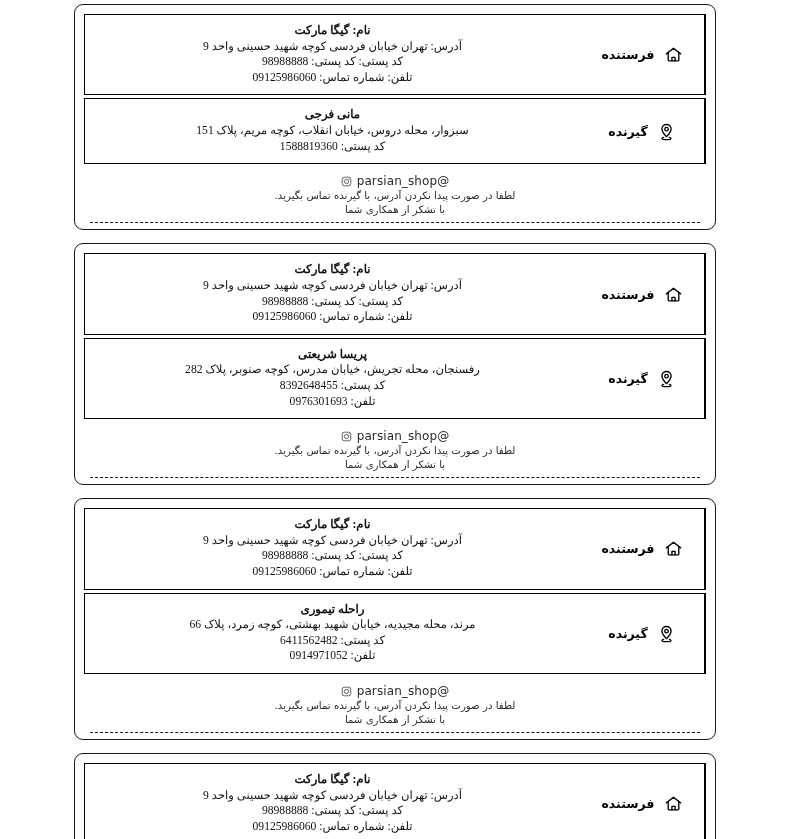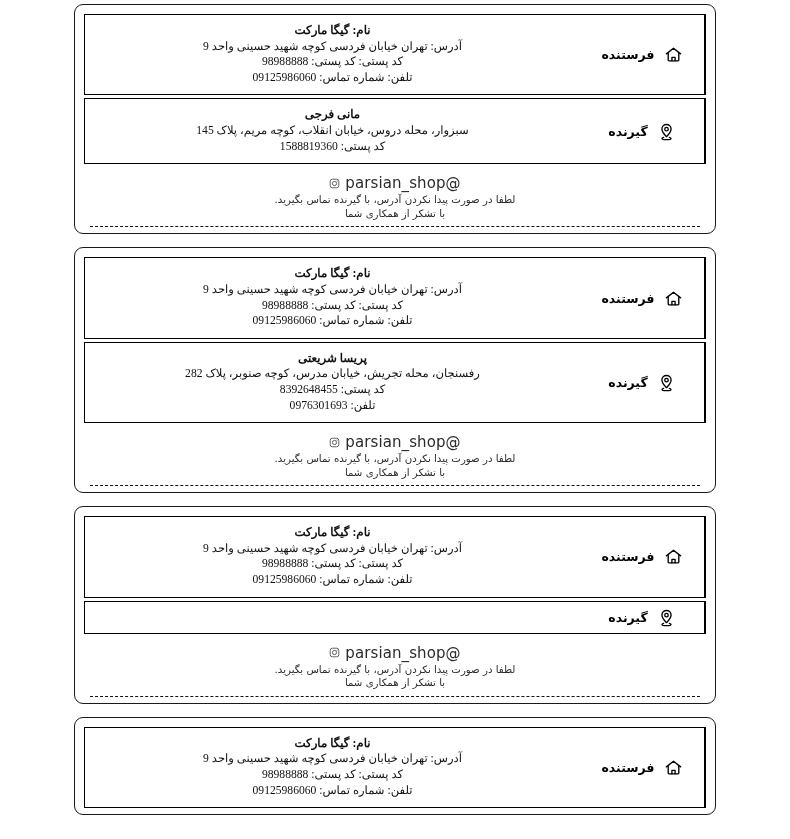--- a/index.html
+++ b/index.html
@@ -101,21 +101,21 @@
   
   .card-footer {
     padding: 7px 6px 0 6px;
     text-align: center;
   }
   .footer-handle {
     display: flex;
     align-items: center;
     justify-content: center;
     gap: 5px;
-    font-size: 15px;
+    font-size: 12px;
     color: #2b2b2b;
     direction: ltr;
     margin-bottom: 1px;
   }
   .footer-handle .handle-text {
     letter-spacing: 0.1px;
   }
   .ig-icon {
     display: inline-flex;
     width: 11px;
@@ -168,21 +168,21 @@
           <svg viewBox="0 0 24 24" width="19" height="19" fill="none" stroke="#000" stroke-width="1.7" stroke-linecap="round" stroke-linejoin="round">
             <path d="M12 3.2c-3.2 0-5.8 2.5-5.8 5.7 0 4.1 5.8 9.6 5.8 9.6s5.8-5.5 5.8-9.6c0-3.2-2.6-5.7-5.8-5.7z"></path>
             <circle cx="12" cy="9" r="2.2"></circle>
             <path d="M8.4 19.4c-1.3.3-2.1.8-2.1 1.3 0 .8 2.6 1.5 5.7 1.5s5.7-.7 5.7-1.5c0-.5-.8-1-2.1-1.3"></path>
           </svg>
         </span>
         <span class="party-label-text">گیرنده</span>
       </div>
       <div class="party-details-cell">
         <div class="detail-line name">مانی فرجی</div>
-        <div class="detail-line">سبزوار، محله دروس، خیابان انقلاب، کوچه مریم، پلاک 145</div>
+        <div class="detail-line">سبزوار، محله دروس، خیابان انقلاب، کوچه مریم، پلاک 151</div>
         <div class="detail-line">کد پستی: 1588819360</div>
       </div>
     </div>
 
     <div class="card-footer">
       <div class="footer-handle">
         <span class="ig-icon">
           <svg viewBox="0 0 24 24" width="11" height="11" fill="none" stroke="#555" stroke-width="2">
             <rect x="2.6" y="2.6" width="18.8" height="18.8" rx="5"></rect>
             <circle cx="12" cy="12" r="4.6"></circle>
@@ -279,20 +279,26 @@
       <div class="party-label-cell">
         <span class="party-icon">
           <svg viewBox="0 0 24 24" width="19" height="19" fill="none" stroke="#000" stroke-width="1.7" stroke-linecap="round" stroke-linejoin="round">
             <path d="M12 3.2c-3.2 0-5.8 2.5-5.8 5.7 0 4.1 5.8 9.6 5.8 9.6s5.8-5.5 5.8-9.6c0-3.2-2.6-5.7-5.8-5.7z"></path>
             <circle cx="12" cy="9" r="2.2"></circle>
             <path d="M8.4 19.4c-1.3.3-2.1.8-2.1 1.3 0 .8 2.6 1.5 5.7 1.5s5.7-.7 5.7-1.5c0-.5-.8-1-2.1-1.3"></path>
           </svg>
         </span>
         <span class="party-label-text">گیرنده</span>
       </div>
+      <div class="party-details-cell">
+        <div class="detail-line name">راحله تیموری</div>
+        <div class="detail-line">مرند، محله مجیدیه، خیابان شهید بهشتی، کوچه زمرد، پلاک 66</div>
+        <div class="detail-line">کد پستی: 6411562482</div>
+        <div class="detail-line">تلفن: 0914971052</div>
+      </div>
     </div>
 
     <div class="card-footer">
       <div class="footer-handle">
         <span class="ig-icon">
           <svg viewBox="0 0 24 24" width="11" height="11" fill="none" stroke="#555" stroke-width="2">
             <rect x="2.6" y="2.6" width="18.8" height="18.8" rx="5"></rect>
             <circle cx="12" cy="12" r="4.6"></circle>
             <circle cx="17.6" cy="6.4" r="1.2" fill="#555" stroke="none"></circle>
           </svg>

